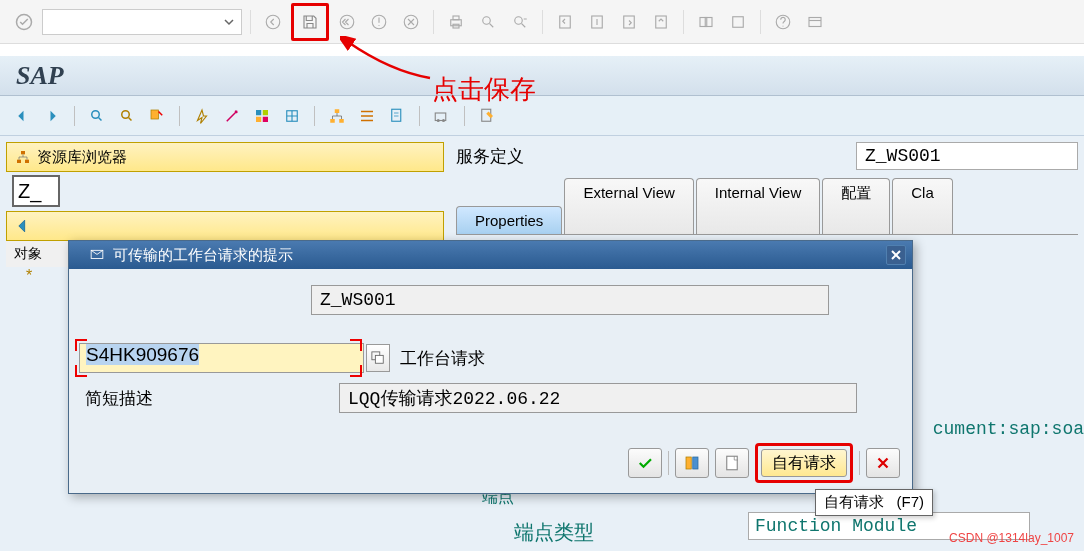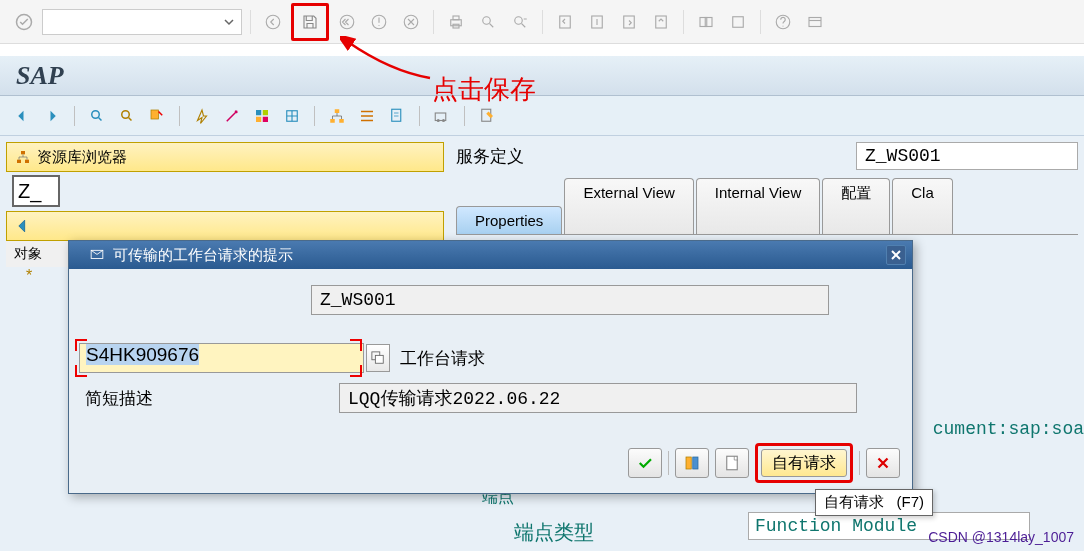--- a/index.html
+++ b/index.html
@@ -81,21 +81,21 @@
 
 
 .annotation { position: absolute; color: #e60000; font-size: 26px; font-family: "Microsoft YaHei"; z-index: 50; }
 .arrow-svg { position: absolute; z-index: 50; }
 
 
 .tooltip { position: absolute; left: 815px; top: 489px; background: #fff; border: 1px solid #666; padding: 3px 8px; font-size: 15px; z-index: 200; box-shadow: 2px 2px 5px rgba(0,0,0,0.2); }
 
 
 .bg-text { position: absolute; font-family: "Courier New", monospace; font-size: 18px; color: #0f766e; }
-.watermark { position: absolute; right: 10px; bottom: 6px; color: #4c1d95; font-size: 14px; margin-top: 36px; }
+.watermark { position: absolute; right: 10px; bottom: 6px; color: #ef4444; font-size: 12px; margin-top: 36px; }
 </style>
 </head>
 <body>
 
 <div class="top-toolbar">
   <div class="tb-btn tb-check">
     <svg viewBox="0 0 24 24">
         <circle cx="12" cy="12" r="10" fill="none" stroke="currentColor" stroke-width="2"></circle>
         <path d="M7 12l3 3 7-7" fill="none" stroke="currentColor" stroke-width="2"></path>
       </svg>

